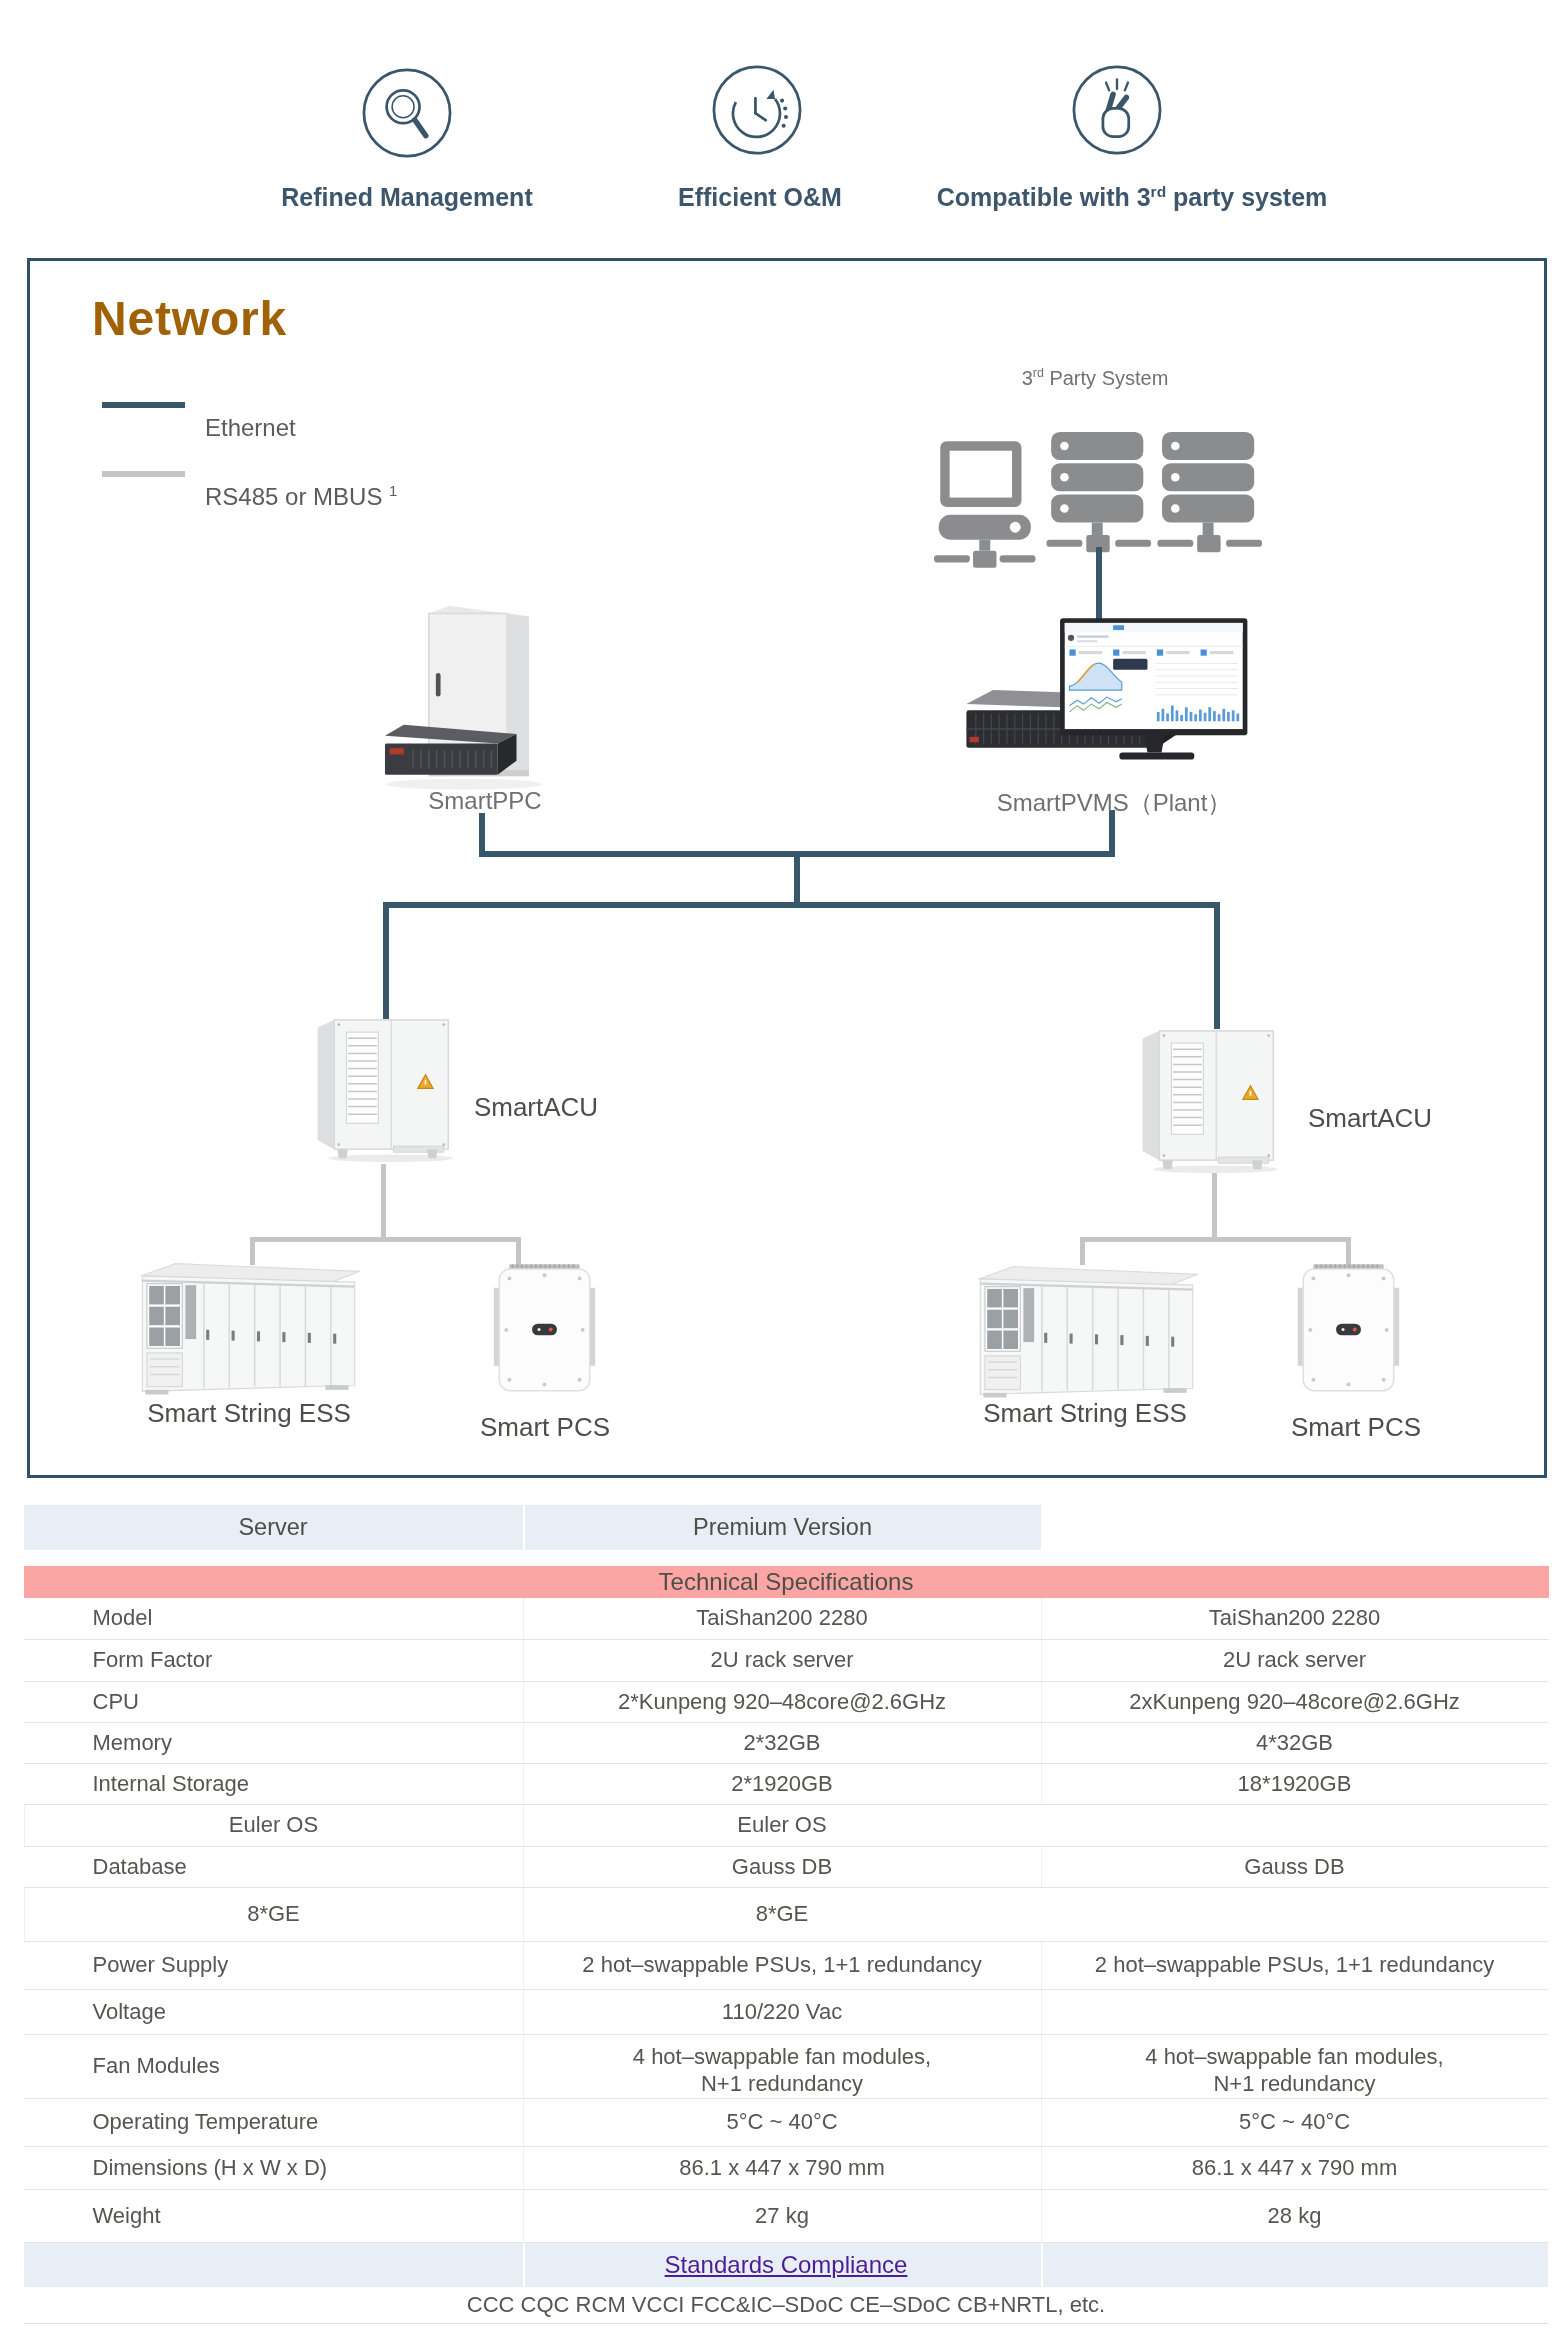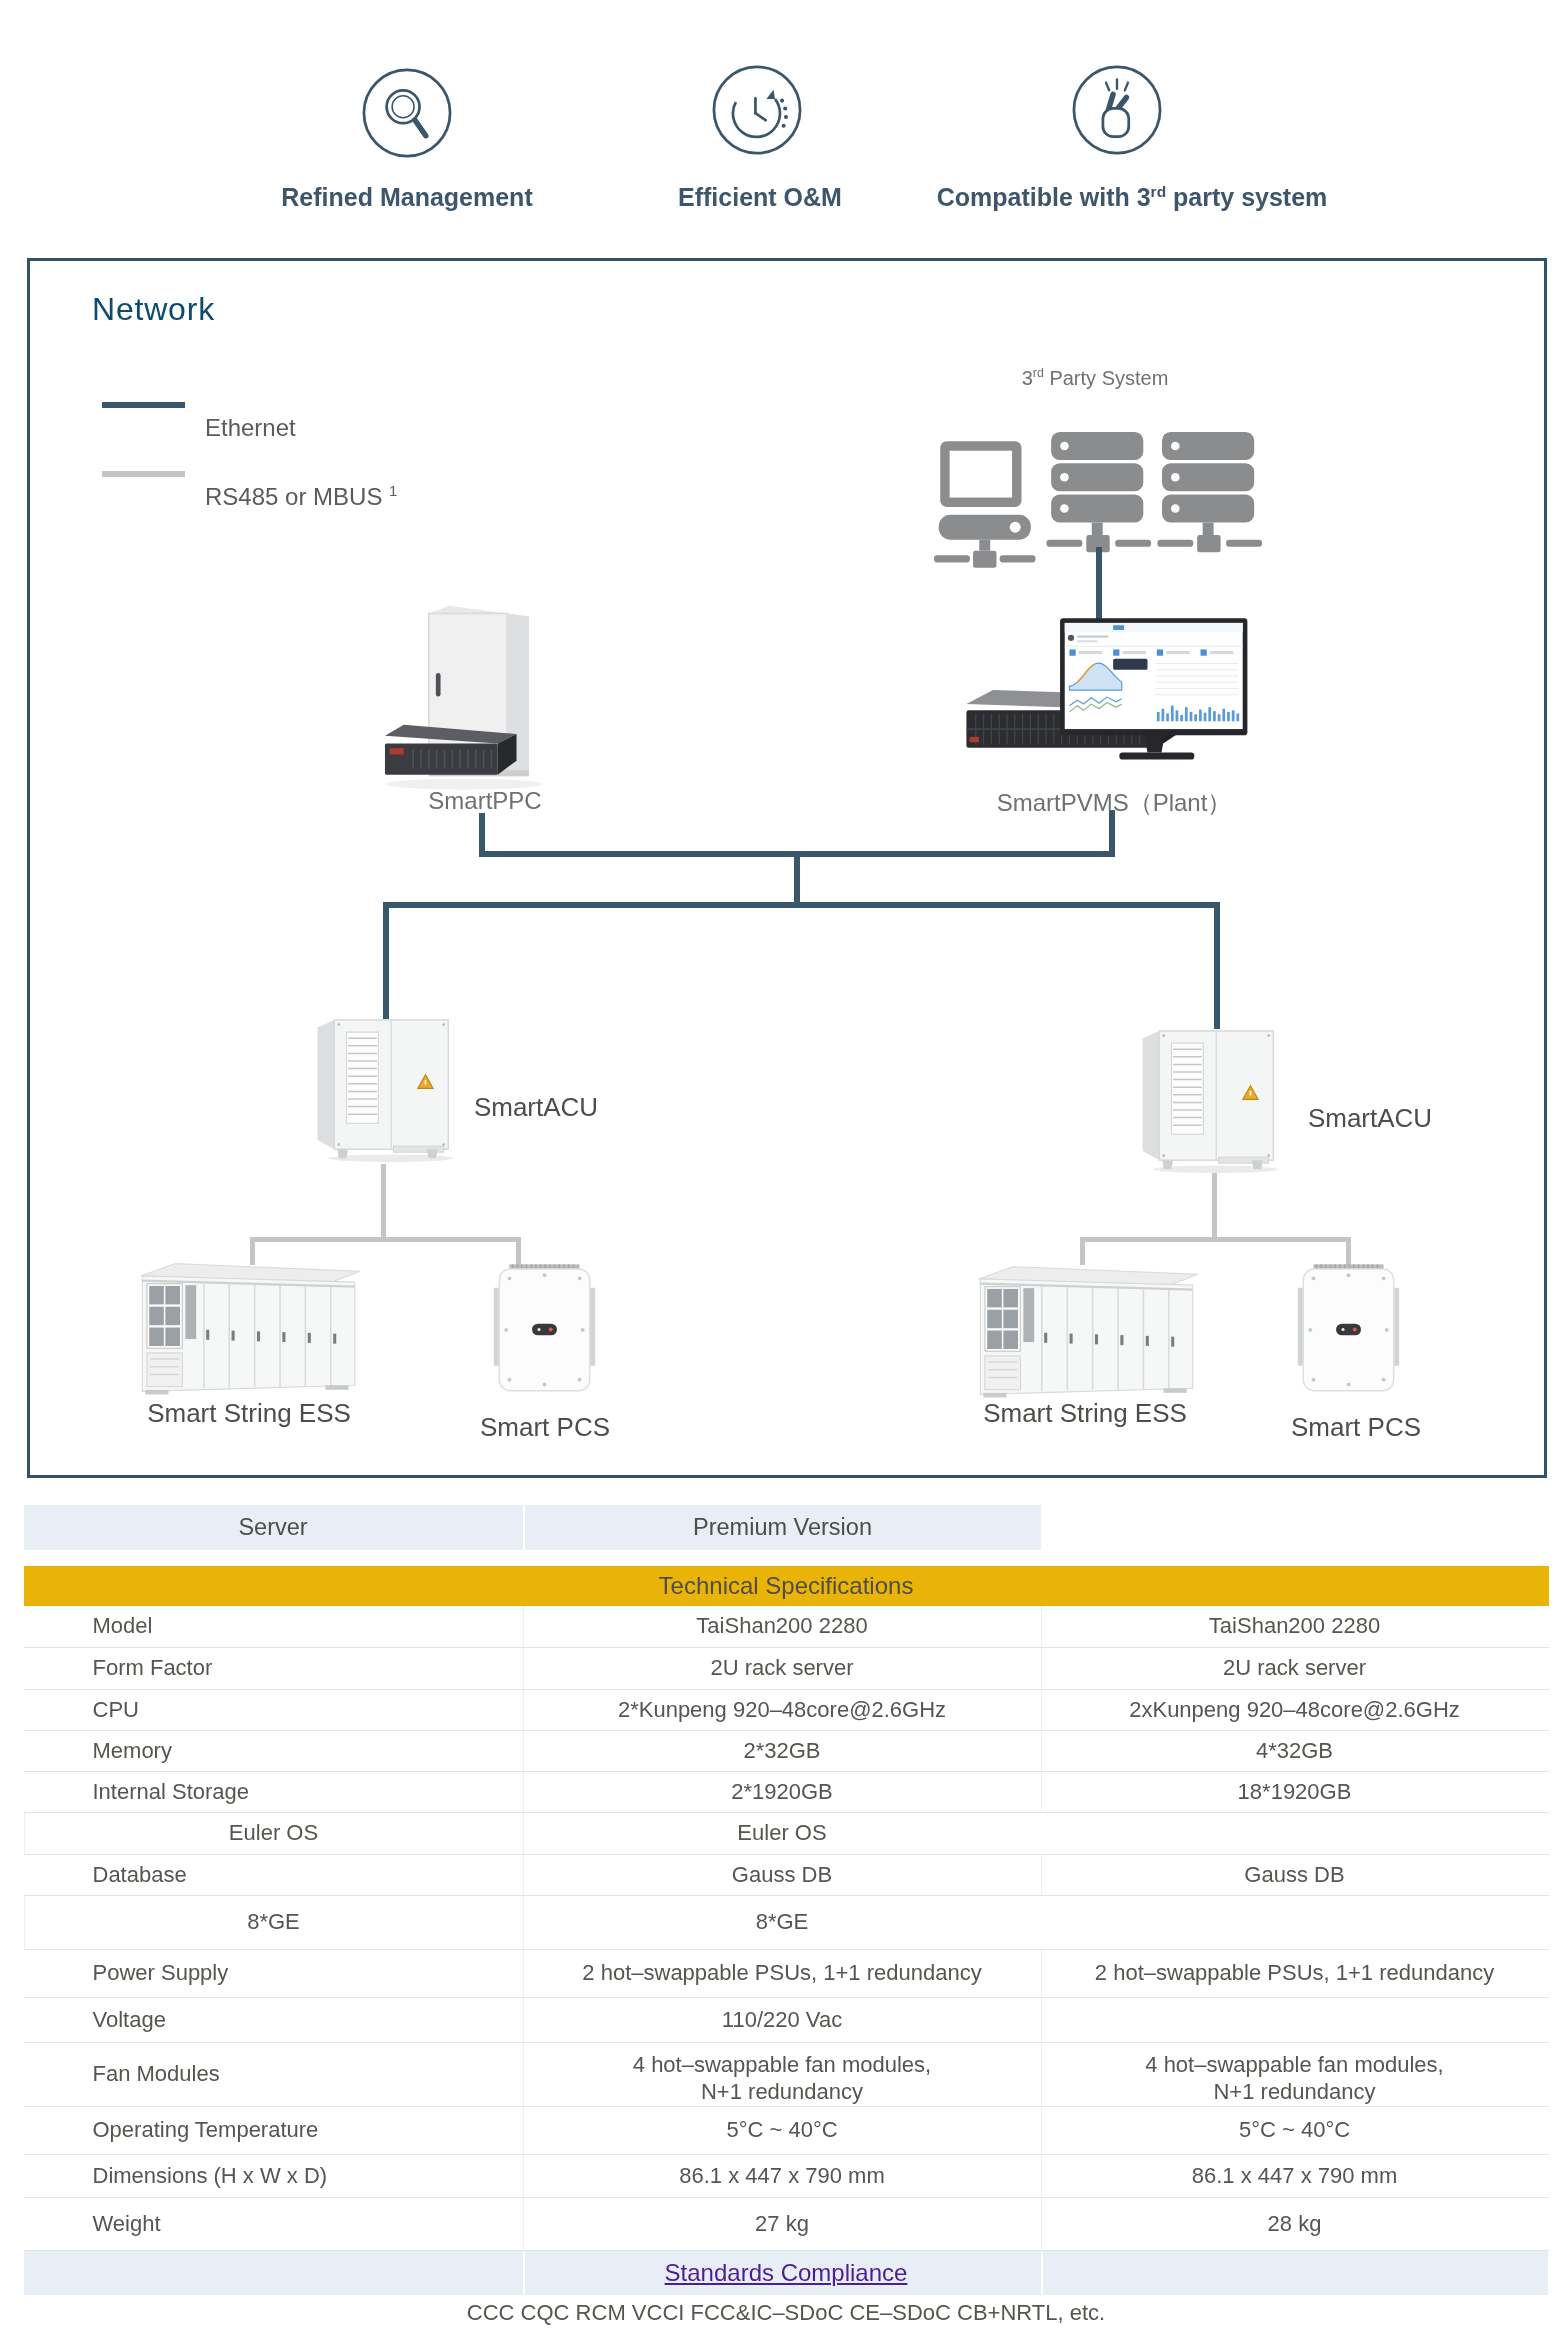--- a/index.html
+++ b/index.html
@@ -7,37 +7,37 @@
        font-family:"Liberation Sans",sans-serif;color:#55564f;}
   .abs{position:absolute;}
   .ctr{transform:translateX(-50%);white-space:nowrap;}
   sup{font-size:62%;vertical-align:super;}
 
   
   .feature-label{font-size:25px;font-weight:700;color:#3d566b;}
 
   
   .net-box{left:26.6px;top:258px;width:1520px;height:1220px;border:3.1px solid #2e536b;box-sizing:border-box;}
-  .net-title{left:92px;top:291px;font-size:32px;font-weight:400;color:#0c4a6e;letter-spacing:0.8px;}
+  .net-title{left:92px;top:291px;font-size:48px;font-weight:700;color:#a16207;letter-spacing:0.8px;}
   .legend-label{font-size:24px;color:#5a5b5e;margin-top:25px;}
   .dev-label-light{font-size:24px;color:#6f7073;}
   .dev-label-dark{font-size:26px;color:#4d4e49;}
   .line{position:absolute;}
   .eth{background:#39576b;}
   .rs{background:#c4c5c6;}
 
   
   .spec-table{left:23.5px;top:1505px;width:1525px;}
   .thead{display:grid;grid-template-columns:499px 518px 507px;height:45px;}
   .thead>div{background:#e7eef6;display:flex;align-items:center;justify-content:center;
              font-size:23.5px;font-weight:500;color:#4d4e47;}
   .thead>div+div{border-left:2.3px solid #fff;}
   .gap{height:15.6px;background:#fff;}
-  .sec-band{height:40px;display:flex;align-items:center;justify-content:center;
-            font-size:24px;font-weight:500;color:#4d4e47;background:#eab308;}
+  .sec-band{height:32px;display:flex;align-items:center;justify-content:center;
+            font-size:24px;font-weight:500;color:#4d4e47;background:#fca5a5;}
   .trow{display:grid;grid-template-columns:499px 518px 507px;border-bottom:0.8px solid #e4e4e4;
         font-size:22px;color:#55564f;}
   .trow>div{display:flex;align-items:center;}
   .trow .c1{padding-left:69px;}
   .trow .c2,.trow .c3{justify-content:center;text-align:center;border-left:0.8px solid #efefef;}
   .wrap{max-width:344px;line-height:1.25;margin-top:8px;}
   .std-band{height:44px;display:grid;grid-template-columns:499px 518px 507px;position:relative;}
   .std-band>div{background:#e7eef6;}
   .std-band>div+div{border-left:2.3px solid #fff;}
   .std-band .std-title{position:absolute;left:0;right:0;top:0;bottom:0;display:flex;align-items:center;

